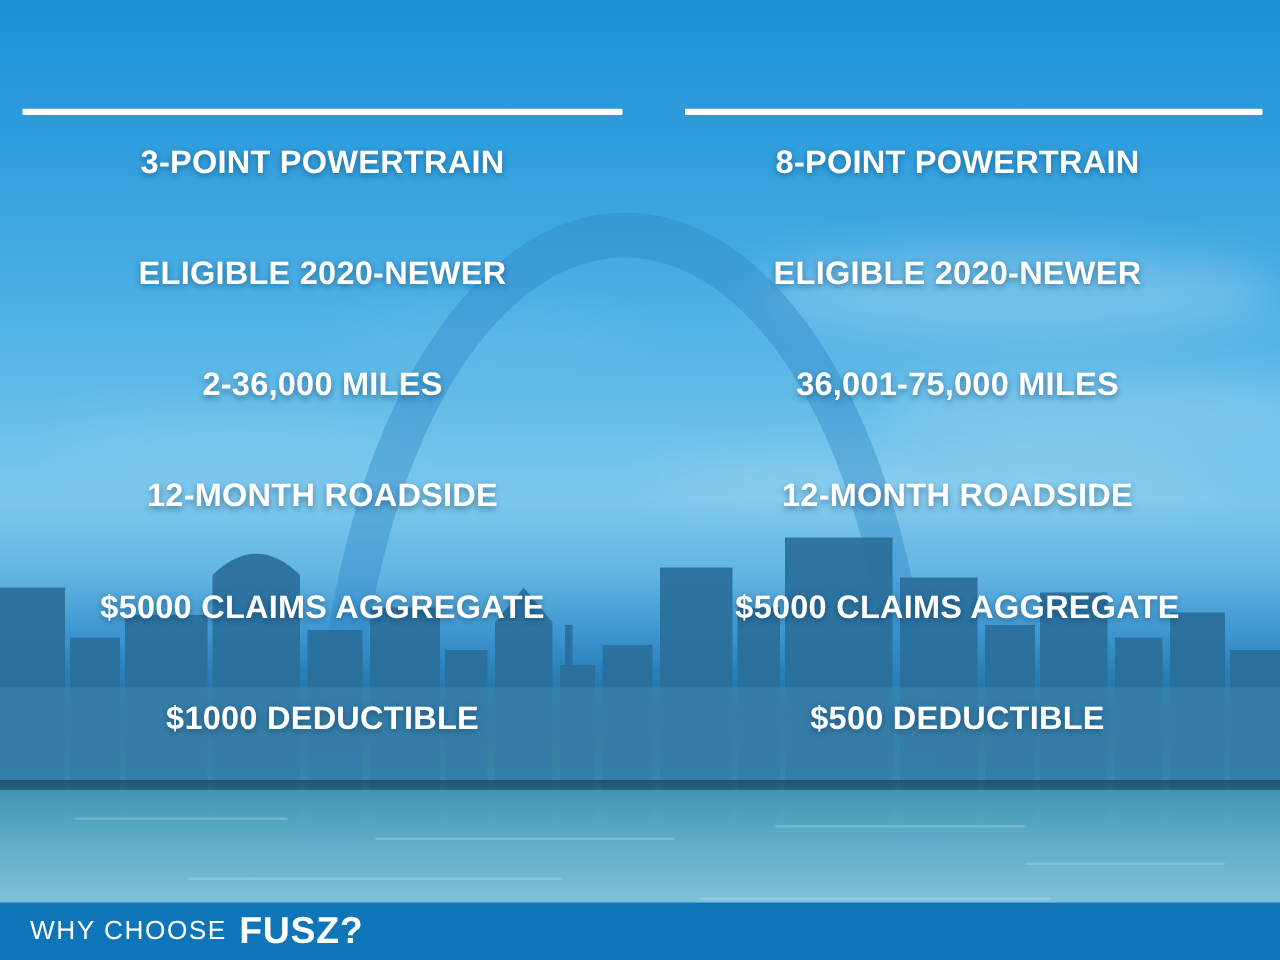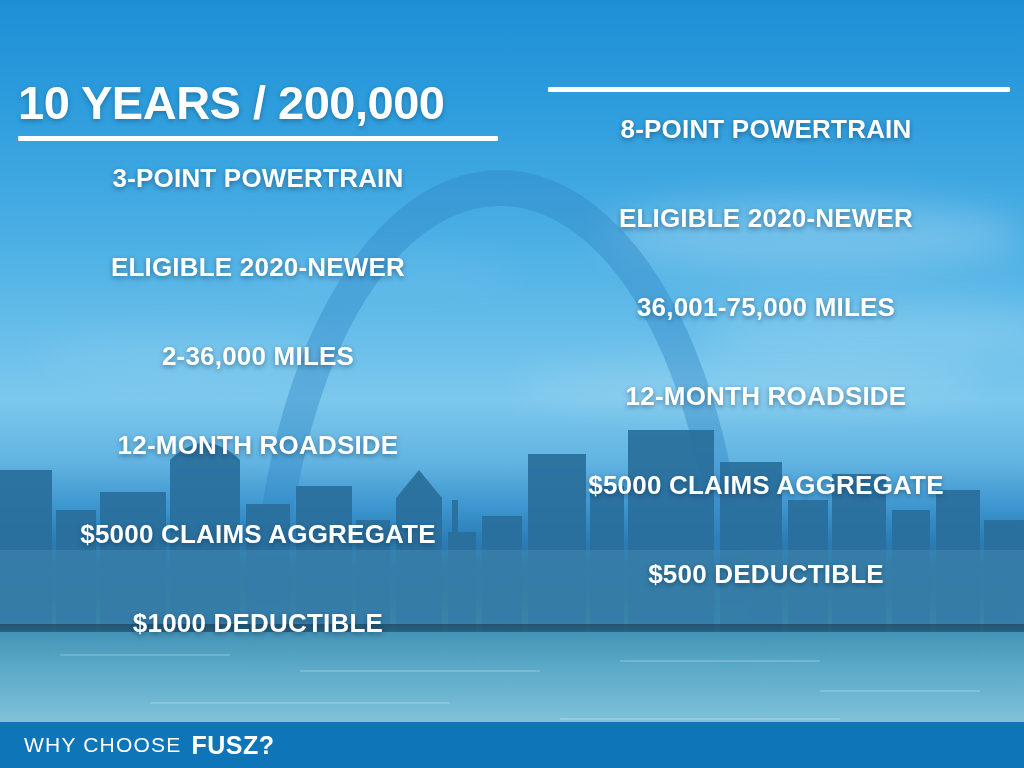--- a/index.html
+++ b/index.html
@@ -163,21 +163,21 @@
   }
   .footer .why {
     color: #ffffff;
     font-size: 21px;
     font-weight: normal;
     letter-spacing: 1.2px;
     margin-left: 24px;
   }
   .footer .brand {
     color: #ffffff;
-    font-size: 25px;
+    font-size: 30px;
     font-weight: bold;
     letter-spacing: 0.5px;
     margin-left: 10px;
   }
 </style>
 </head>
 <body>
 
 <div class="stage">
 
@@ -229,21 +229,20 @@
     <div class="ripple" style="left:620px; top:28px;  width:200px;"></div>
     <div class="ripple" style="left:150px; top:70px;  width:300px;"></div>
     <div class="ripple" style="left:560px; top:86px;  width:280px;"></div>
     <div class="ripple" style="left:820px; top:58px;  width:160px;"></div>
   </div>
 
   <div class="content">
     <div class="cols">
 
       <div class="col left">
-        <div class="col-title">10 YEARS / 200,000</div>
         <div class="rule"></div>
         <div class="items">
           <div class="item">3-POINT POWERTRAIN</div>
           <div class="item">ELIGIBLE 2020-NEWER</div>
           <div class="item">2-36,000 MILES</div>
           <div class="item">12-MONTH ROADSIDE</div>
           <div class="item">$5000 CLAIMS AGGREGATE</div>
           <div class="item">$1000 DEDUCTIBLE</div>
         </div>
       </div>

